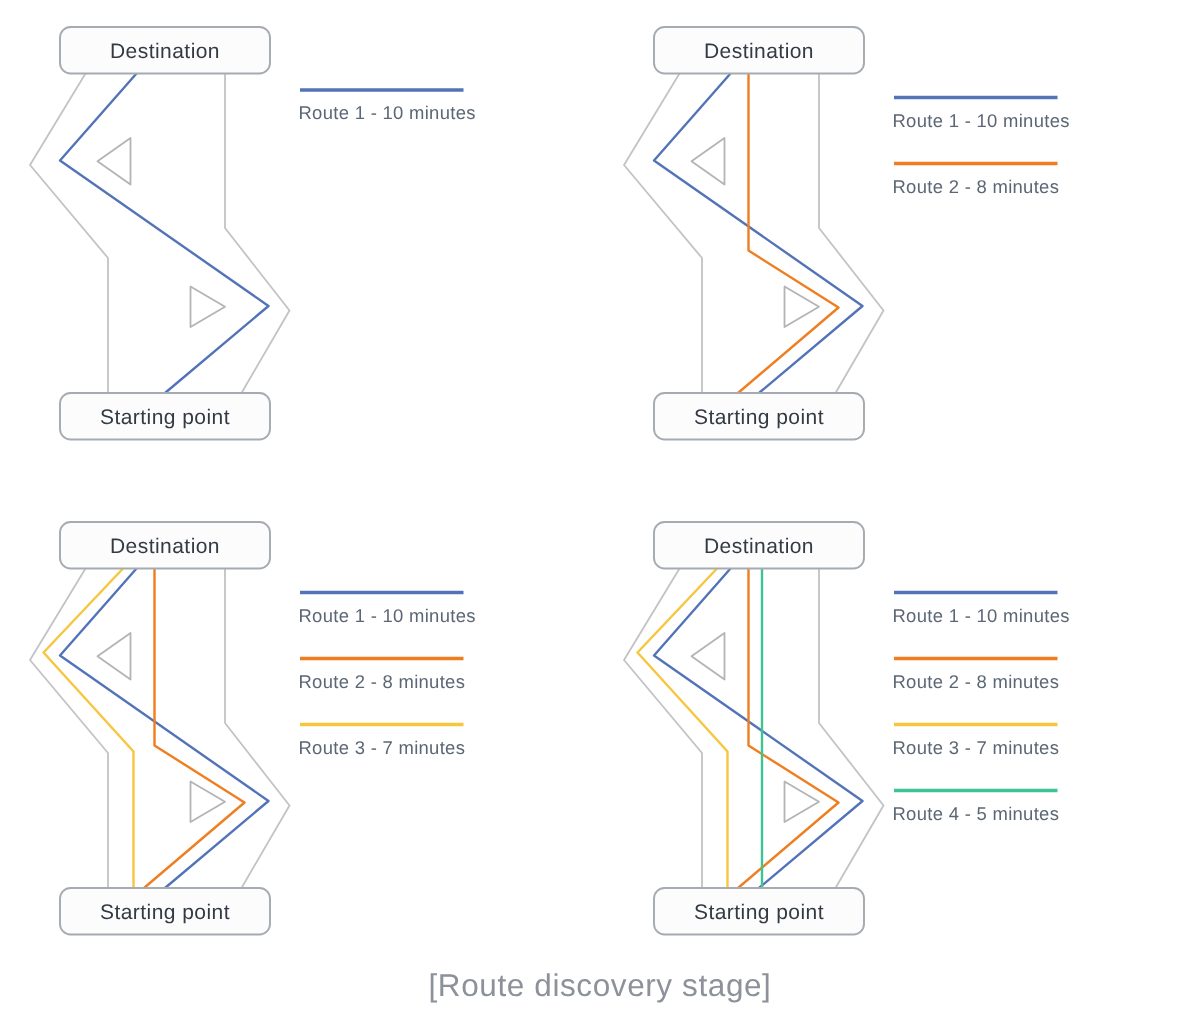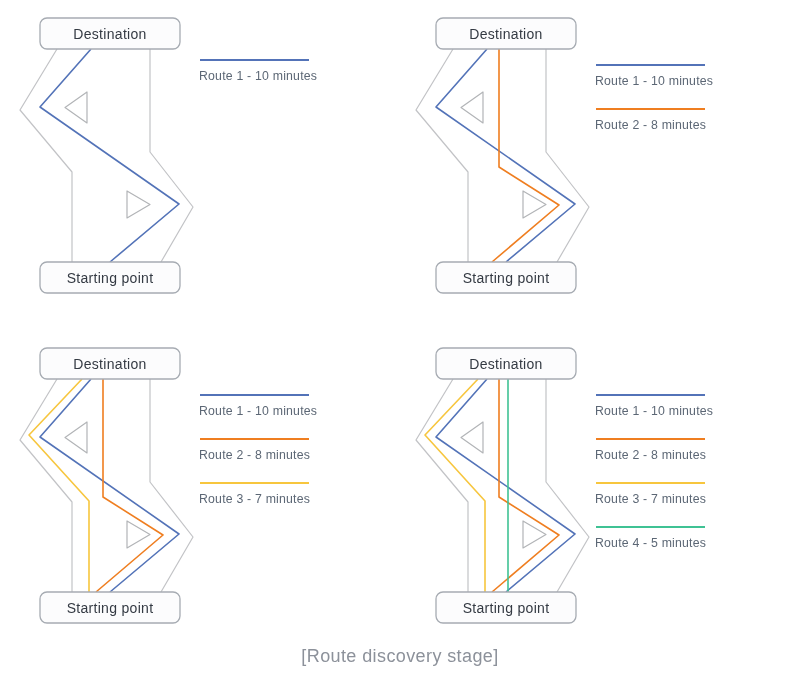--- a/index.html
+++ b/index.html
@@ -17,21 +17,21 @@
   }
   .panel {
     position: absolute;
   }
   .caption {
     position: absolute;
     top: 646px;
     left: 0;
     width: 800px;
     text-align: center;
-    font-size: 18px;
+    font-size: 21px;
     letter-spacing: 0.4px;
     color: #8c919a;
   }
   svg text {
     font-family: "Liberation Sans", sans-serif;
   }
   .node-label {
     font-size: 14px;
     font-weight: 500;
     letter-spacing: 0.3px;

